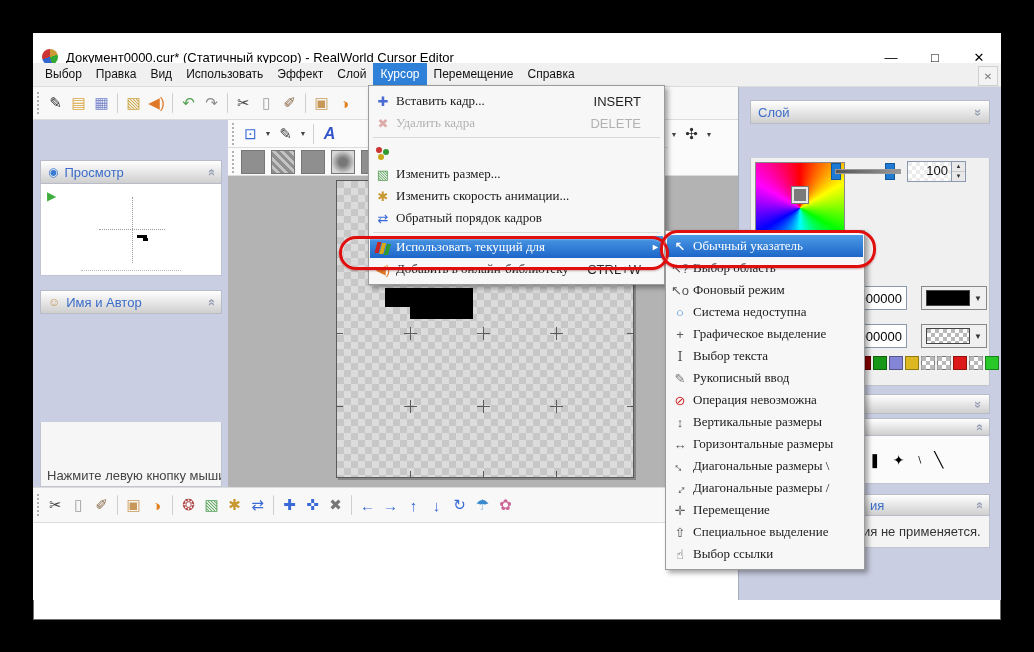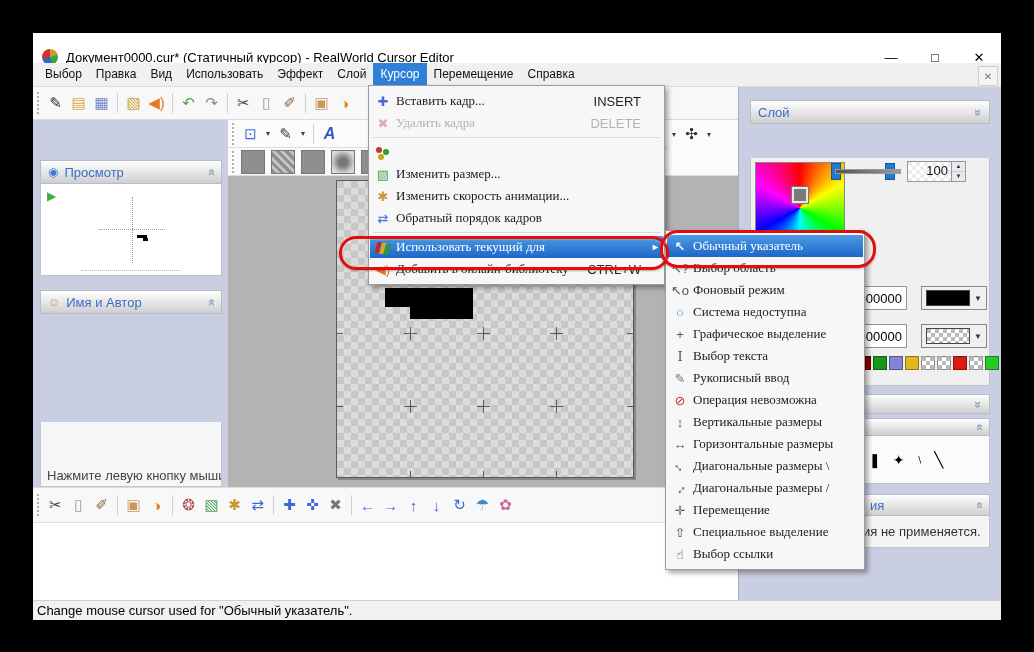--- a/index.html
+++ b/index.html
@@ -429,23 +429,20 @@
 
       <span class="tbi" style="color: rgb(204, 102, 153);">✿</span>
     </div>
 
   <div class="abs" style="left:33px;top:523px;width:705px;height:77px;background:#fff;">
     
   
       
     </div>
 
-  <div class="abs statusbar">
-    <span>Change mouse cursor used for "Обычный указатель".</span>
-  </div>
 
   <div class="menu" style="left:368px;top:85px;width:297px;">
 
       <div class="mi">
         <span class="ic" style="color: rgb(74, 106, 212);">✚</span>
         <span class="lb">Вставить кадр...</span>
         <span class="sc">INSERT</span>
         <span class="ar"></span>
       </div>
 

